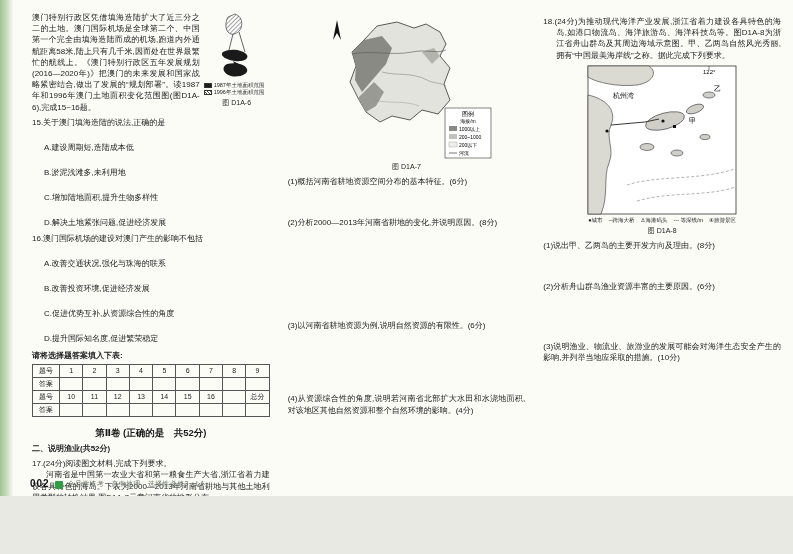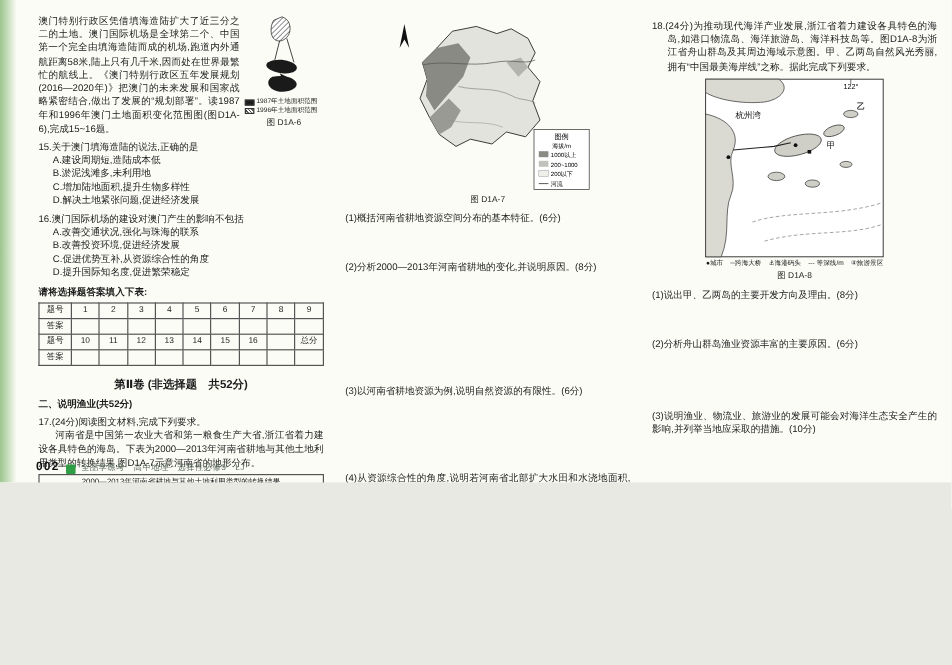--- a/index.html
+++ b/index.html
@@ -1,28 +1,28 @@
 <!DOCTYPE html>
 <html><head>
 <meta charset="utf-8">
 <style>
   * { margin:0; padding:0; box-sizing:border-box; }
   html,body { width:793px; height:554px; }
   body { font-family:"Liberation Sans","DejaVu Sans",sans-serif; background:#e9e9e4; }
-  .page { position:relative; width:793px; height:402px; background:#fcfcf7; overflow:hidden; }
+  .page { position:relative; width:793px; height:496px; background:#fcfcf7; overflow:hidden; }
   .spine { position:absolute; left:0; top:0; bottom:0; width:14px;
            background:linear-gradient(90deg,#9cc48e 0%,#cfe2c6 55%,#fcfcf7 100%); }
   .cols { position:absolute; left:32px; top:12px; right:12px; bottom:26px; display:flex; gap:18px; }
   .col { flex:1; min-width:0; font-size:8px; line-height:1.4; color:#1b1b1b; }
 
   .para { text-align:justify; }
   .clearfix::after { content:""; display:block; clear:both; }
   .hang { padding-left:13px; text-indent:-13px; text-align:justify; }
   .indent1 { text-indent:14px; text-align:justify; }
-  .option { padding-left:12px; }
+  .option { padding-left:12px;margin-top:14px; }
   .bold { font-weight:bold; }
 
   .fig-float { float:right; width:66px; margin:0 0 2px 4px; }
   .fig-legend { margin-top:1px; }
   .leg-row { display:flex; align-items:center; gap:2px; font-size:5.5px; line-height:1.3; }
   .sw { width:8px; height:5px; display:inline-block; border:0.5px solid #333; flex:none; }
   .sw-black { background:#1d1d1d; }
   .sw-hatch { background:repeating-linear-gradient(45deg,#fff,#fff 1px,#555 1px,#555 2px); }
   .fig-caption { font-size:7px; margin-top:2px; text-align:center; }
 
@@ -156,21 +156,21 @@
             <td></td>
               <td></td>
             <td></td>
               <td></td>
             <td></td>
               <td> </td>
           </tr>
           </tbody>
       </table>
 
-      <div class="part-heading">第Ⅱ卷 (非选择题　共52分)</div>
+      <div class="part-heading">第Ⅱ卷 (正确的是　共52分)</div>
       <div class="bold">二、说明渔业(共52分)</div>
       <div class="q hang">17.(24分)阅读图文材料,完成下列要求。</div>
       <div class="para indent1">河南省是中国第一农业大省和第一粮食生产大省,浙江省着力建设各具特色的海岛。下表为2000—2013年河南省耕地与其他土地利用类型的转换结果,图D1A-7示意河南省的地形分布。</div>
 
       <div class="dt-wrap">
         <div class="dt-title">2000—2013年河南省耕地与其他土地利用类型的转换结果</div>
         <div class="dt-unit">(单位:km²)</div>
         <table class="data-table">
           <tbody>
               <tr>

